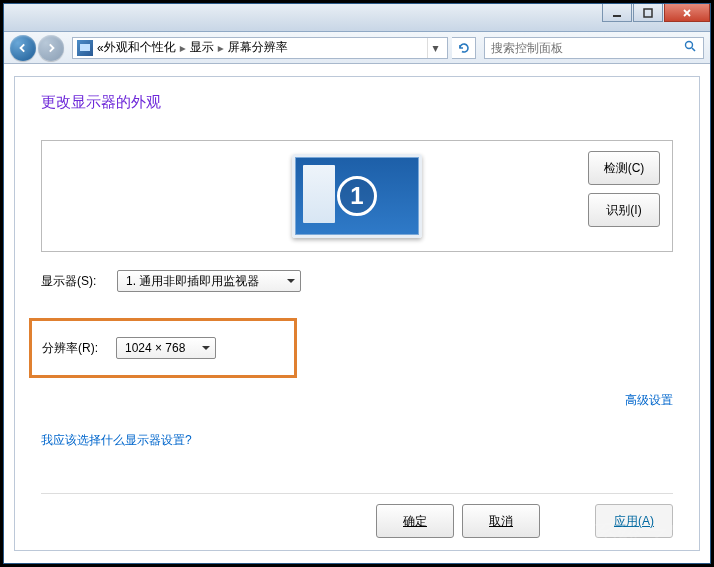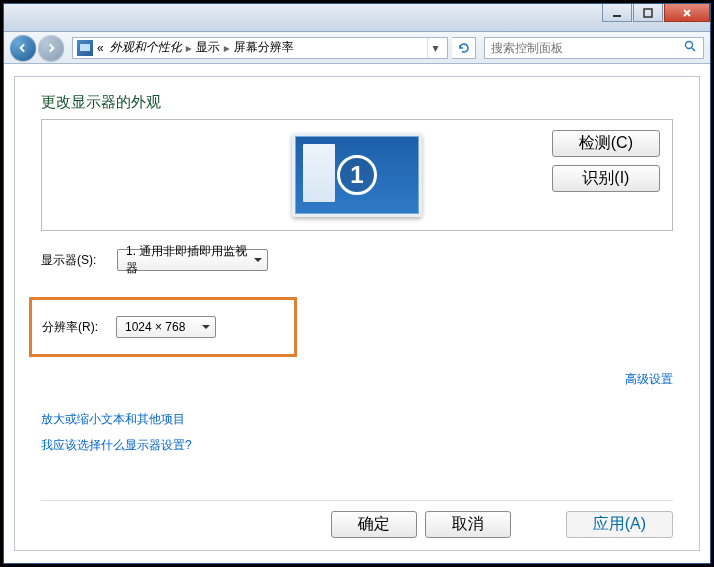--- a/index.html
+++ b/index.html
@@ -109,23 +109,23 @@
 .search-ic { color: #2a7ac0; }
 .content {
   position: absolute;
   left: 10px; right: 10px; top: 72px; bottom: 12px;
   border: 1px solid #bcc8d8;
   background: #fff;
   padding: 16px 26px 12px 26px;
   display: flex; flex-direction: column;
 }
 .page-title {
-  color: #14532d;
+  color: #6d28d9;
   font-size: 15px;
-  margin-bottom: 7px;
+  margin-bottom: 28px;
 }
 .monitor-preview {
   border: 1px solid #bbb;
   height: 112px;
   display: flex;
   align-items: center;
   padding: 0 12px;
   margin-bottom: 18px;
   position: relative;
 }
@@ -155,27 +155,27 @@
   display: flex; align-items: center; justify-content: center;
   background: rgba(30,70,120,0.3);
   z-index: 1;
 }
 .side-buttons {
   position: absolute;
   right: 12px; top: 10px;
   display: flex; flex-direction: column; gap: 8px;
 }
 .btn {
-  min-width: 72px; height: 27px;
+  min-width: 72px; height: 34px;
   background: linear-gradient(to bottom, #fefefe, #e8e8e8);
   border: 1px solid #8a8a8a;
   border-radius: 3px;
-  font-size: 16px;
-  cursor: pointer;
-  padding: 0 26px;
+  font-size: 12px;
+  cursor: pointer;
+  padding: 0 10px;
 }
 .btn:disabled { color: #0369a1; border-color: #bbb; background: #f4f4f4; cursor: default; margin-left: 47px; }
 .row {
   display: flex; align-items: center;
   margin-bottom: 26px;
 }
 .row-label { width: 76px; }
 .select {
   height: 22px;
   background: linear-gradient(to bottom, #fff, #f0f0f0);
@@ -187,21 +187,21 @@
   cursor: pointer;
 }
 .select::after {
   content: "";
   position: absolute;
   right: 5px; top: 50%;
   border: 4px solid transparent;
   border-top-color: #333;
   transform: translateY(-25%);
 }
-.select.display { width: 151px; }
+.select.display { width: 184px; }
 .select.resolution { width: 100px; }
 .highlighted {
   border: 3px solid #e08030;
   padding: 16px 10px;
   width: 268px;
   margin-left: -12px;
   margin-bottom: 14px;
 }
 .highlighted .row { margin-bottom: 0; }
 .highlighted .row-label { width: 74px; }
@@ -210,21 +210,21 @@
   margin-bottom: 18px;
 }
 .link { color: #0066cc; cursor: pointer; }
 .body-links { line-height: 2.2; }
 .footer {
   margin-top: auto;
   border-top: 1px solid #ddd;
   padding-top: 10px;
   display: flex; justify-content: flex-end; gap: 8px;
 }
-.footer .btn { min-width: 78px; }
+.footer .btn { min-width: 78px; text-decoration: underline; }
 .watermark {
   position: absolute;
   right: 18px; bottom: 14px;
   color: rgba(255,255,255,0.15);
   font-size: 26px;
   pointer-events: none;
   display: flex; align-items: center; gap: 6px;
 }
 </style>
 </head>
@@ -260,21 +260,21 @@
       <div class="nav-arrow disabled">
         <svg viewBox="0 0 10 10">
             <path d="M4 2 L7 5 L4 8" stroke="#fff" stroke-width="1.6" fill="none"></path>
           </svg>
       </div>
     </div>
 
     <div class="breadcrumb">
       <span class="bc-icon"></span>
       <span class="bc-seg">«</span>
-      <span class="bc-seg" style="margin-left:6px;font-style:italic;">外观和个性化</span>
+      <span class="bc-seg" style="">外观和个性化</span>
       <span class="bc-chev">▸</span>
       <span class="bc-seg">显示</span>
       <span class="bc-chev">▸</span>
       <span class="bc-seg">屏幕分辨率</span>
       <span class="bc-drop">▾</span>
     </div>
 
     <div class="refresh-btn">
       <svg width="14" height="14" viewBox="0 0 14 14">
           <path d="M3 7 A4 4 0 1 1 5 10.5" fill="none" stroke="#2a7ac0" stroke-width="1.6"></path>
@@ -321,21 +321,20 @@
           <span>1024 × 768</span>
         </div>
       </div>
     </div>
 
     <div class="adv-link">
       <span class="link">高级设置</span>
     </div>
 
     <div class="body-links">
-      <div><span class="link">放大或缩小文本和其他项目</span></div>
       <div><span class="link">我应该选择什么显示器设置?</span></div>
     </div>
 
     <div class="footer">
       <button class="btn">确定</button>
       <button class="btn">取消</button>
       <button class="btn" disabled="">应用(A)</button>
     </div>
 
   </div>

